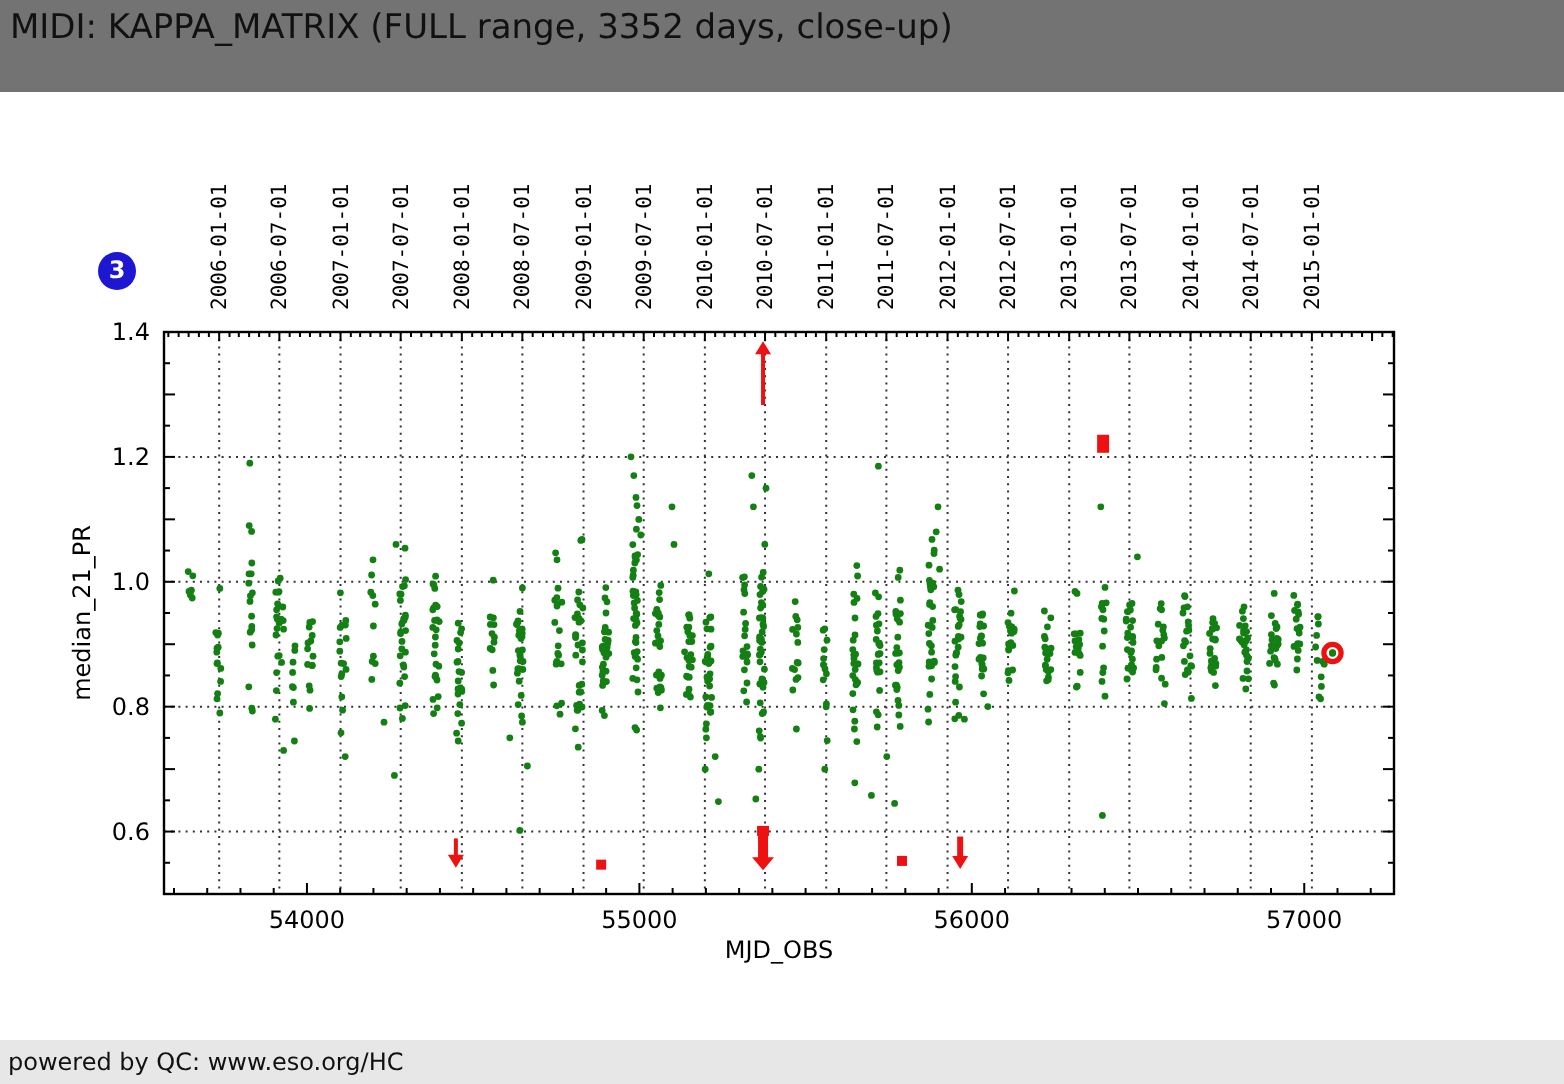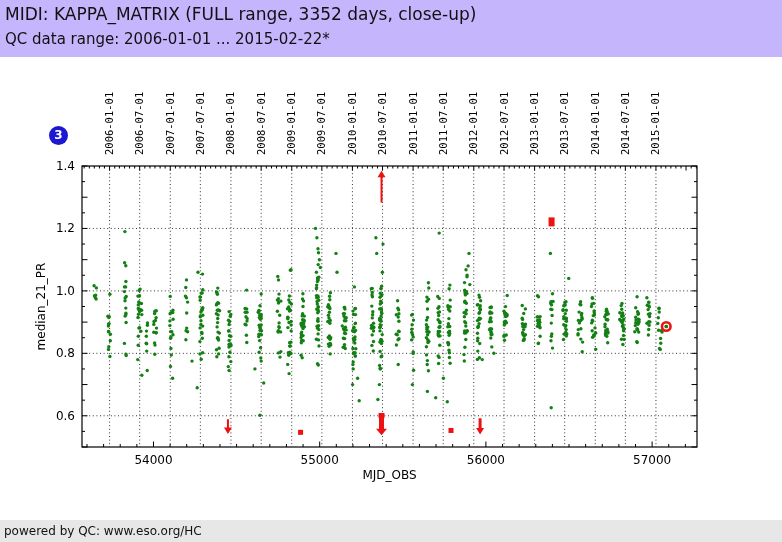--- a/index.html
+++ b/index.html
@@ -1,36 +1,35 @@
 <!DOCTYPE html>
 <html><head>
 <meta charset="utf-8">
 <style>
   html,body{margin:0;padding:0;}
   body{width:782px;height:542px;position:relative;background:#ffffff;overflow:hidden;
        font-family:"DejaVu Sans","Liberation Sans",sans-serif;}
-  .header{position:absolute;left:0;top:0;width:782px;height:57px;background:#c4b5fd;}
+  .header{position:absolute;left:0;top:0;width:782px;height:46px;background:#737373;}
   .title{position:absolute;left:5px;top:4px;font-size:17px;color:#111;white-space:nowrap;}
   .subtitle{position:absolute;left:5px;top:30px;font-size:15px;color:#111;white-space:nowrap;}
   .badge{position:absolute;left:49px;top:126px;width:19px;height:19px;border-radius:50%;
          background:#1d17d2;color:#ffffff;font-size:12px;font-weight:bold;text-align:center;
          line-height:19px;cursor:pointer;}
   .chart-wrap{position:absolute;left:0;top:57px;width:782px;height:463px;background:#ffffff;}
   .footer{position:absolute;left:0;bottom:0;width:782px;height:22px;background:#e7e7e7;
           font-size:12px;color:#111;}
   .footer .fl{position:absolute;left:4px;top:0;line-height:22px;}
   .footer .fr{position:absolute;right:4px;top:0;line-height:22px;}
   svg text{fill:#000;}
 </style>
 </head>
 <body>
 
 <div class="header">
   <div class="title">MIDI: KAPPA_MATRIX (FULL range, 3352 days, close-up)</div>
-  <div class="subtitle">QC data range: 2006-01-01 ... 2015-02-22*</div>
 </div>
 
 <div class="chart-wrap">
   <svg id="chart" width="782" height="463" viewBox="0 0 782 463" xmlns="http://www.w3.org/2000/svg">
       <g>
         <line x1="109.59189189189189" y1="109" x2="109.59189189189189" y2="390" stroke="#333333" stroke-width="1" stroke-dasharray="1 2.6"></line>
         <line x1="139.67702702702704" y1="109" x2="139.67702702702704" y2="390" stroke="#333333" stroke-width="1" stroke-dasharray="1 2.6"></line>
         <line x1="170.26081081081082" y1="109" x2="170.26081081081082" y2="390" stroke="#333333" stroke-width="1" stroke-dasharray="1 2.6"></line>
         <line x1="200.34594594594594" y1="109" x2="200.34594594594594" y2="390" stroke="#333333" stroke-width="1" stroke-dasharray="1 2.6"></line>
         <line x1="230.92972972972973" y1="109" x2="230.92972972972973" y2="390" stroke="#333333" stroke-width="1" stroke-dasharray="1 2.6"></line>

